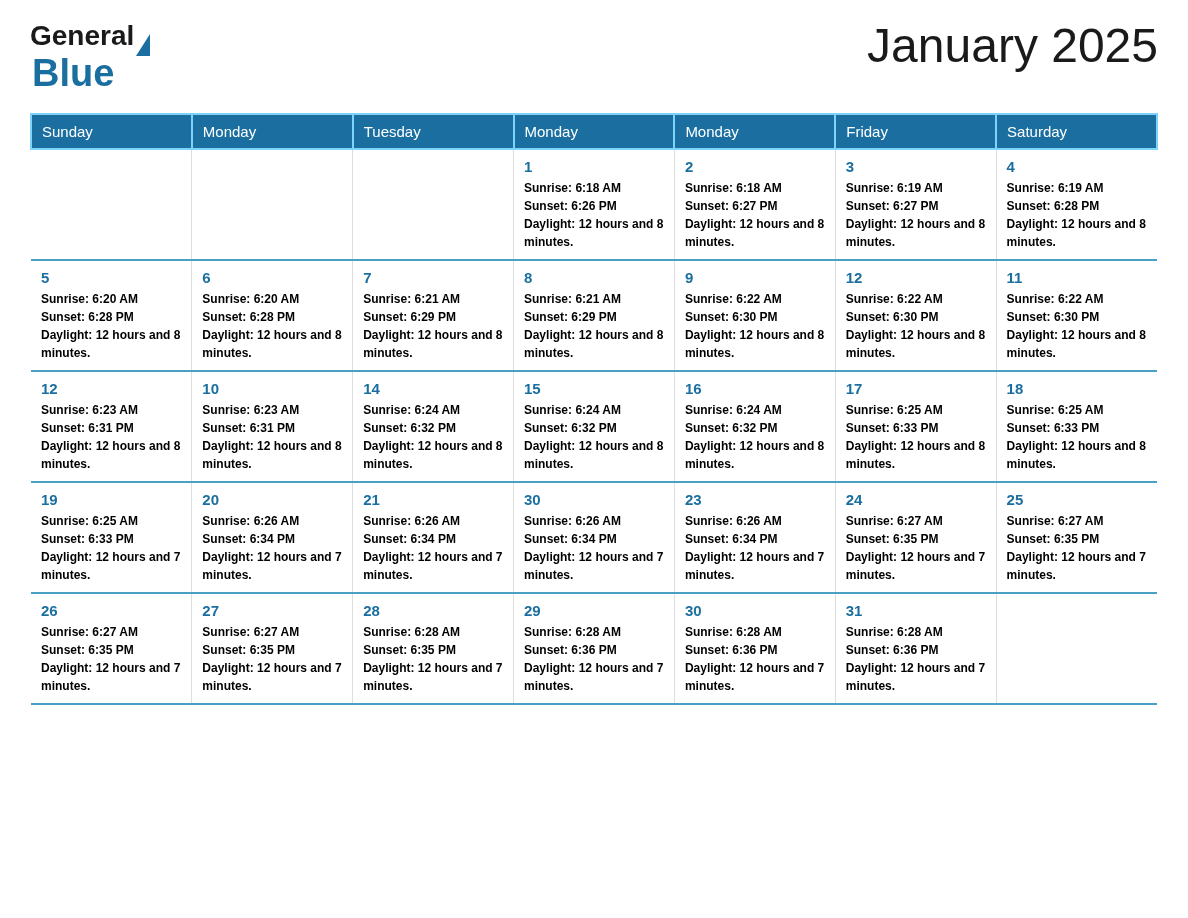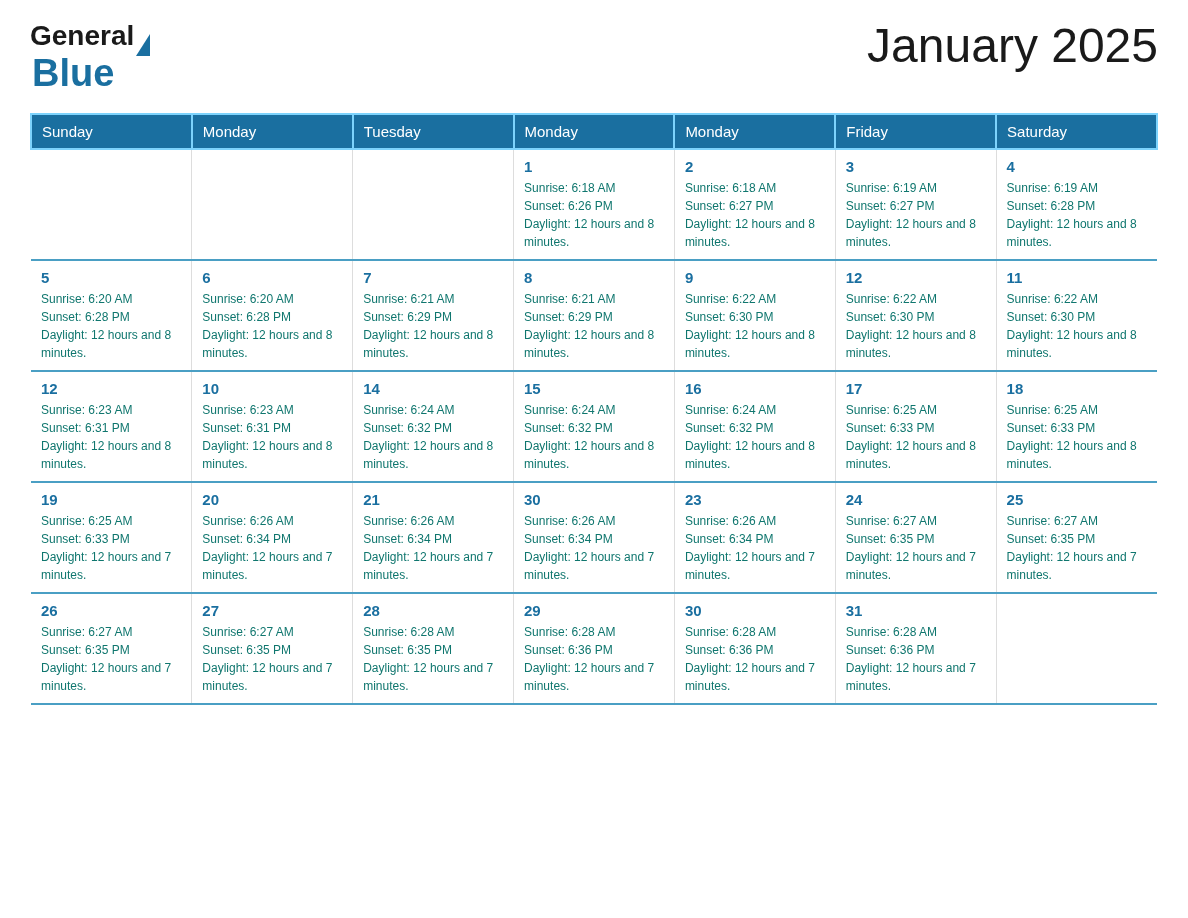--- a/index.html
+++ b/index.html
@@ -95,21 +95,22 @@
     .day-num {
       font-size: 15px;
       font-weight: bold;
       color: #1a6fa0;
       margin-bottom: 4px;
       display: block;
     }
     .day-info {
       font-size: 12px;
       line-height: 1.5;
-      color: #0f766e;
+      color: #000000;
+      font-weight: bold;
     }
     .empty-cell {
       background: #fff;
     }
   </style>
 </head>
 <body>
 
 <div class="header">
   <div class="logo-wrapper">

